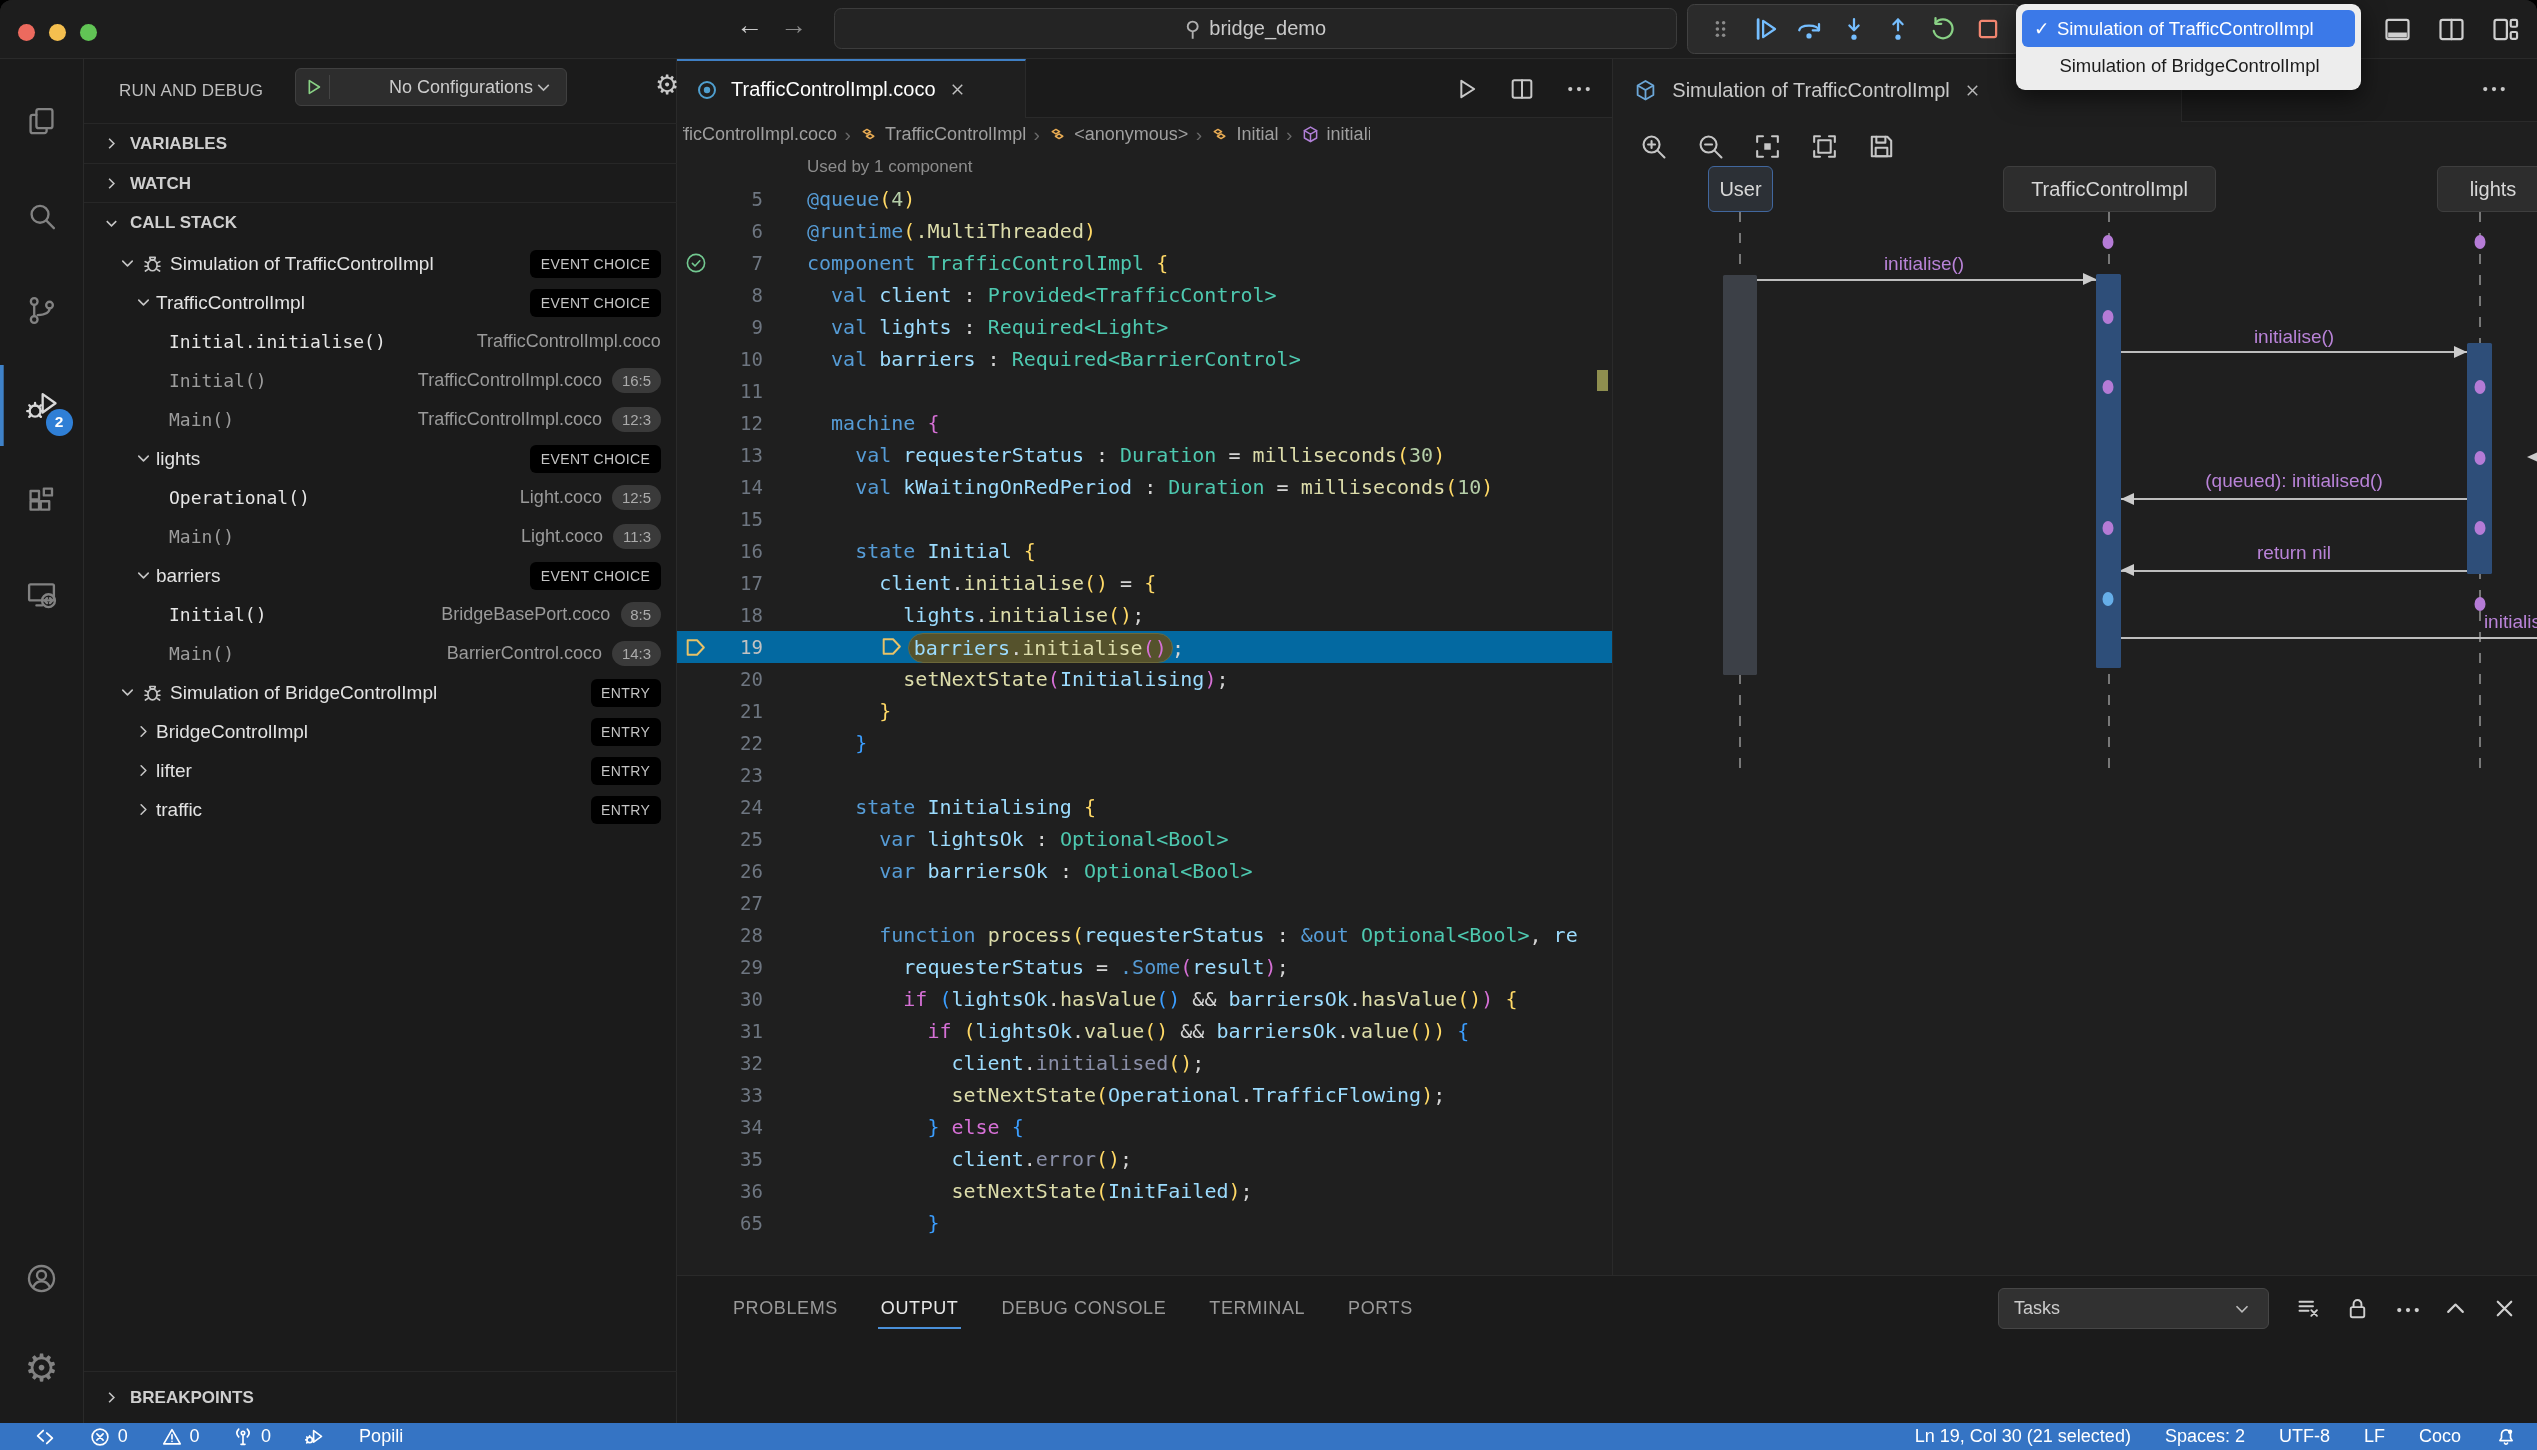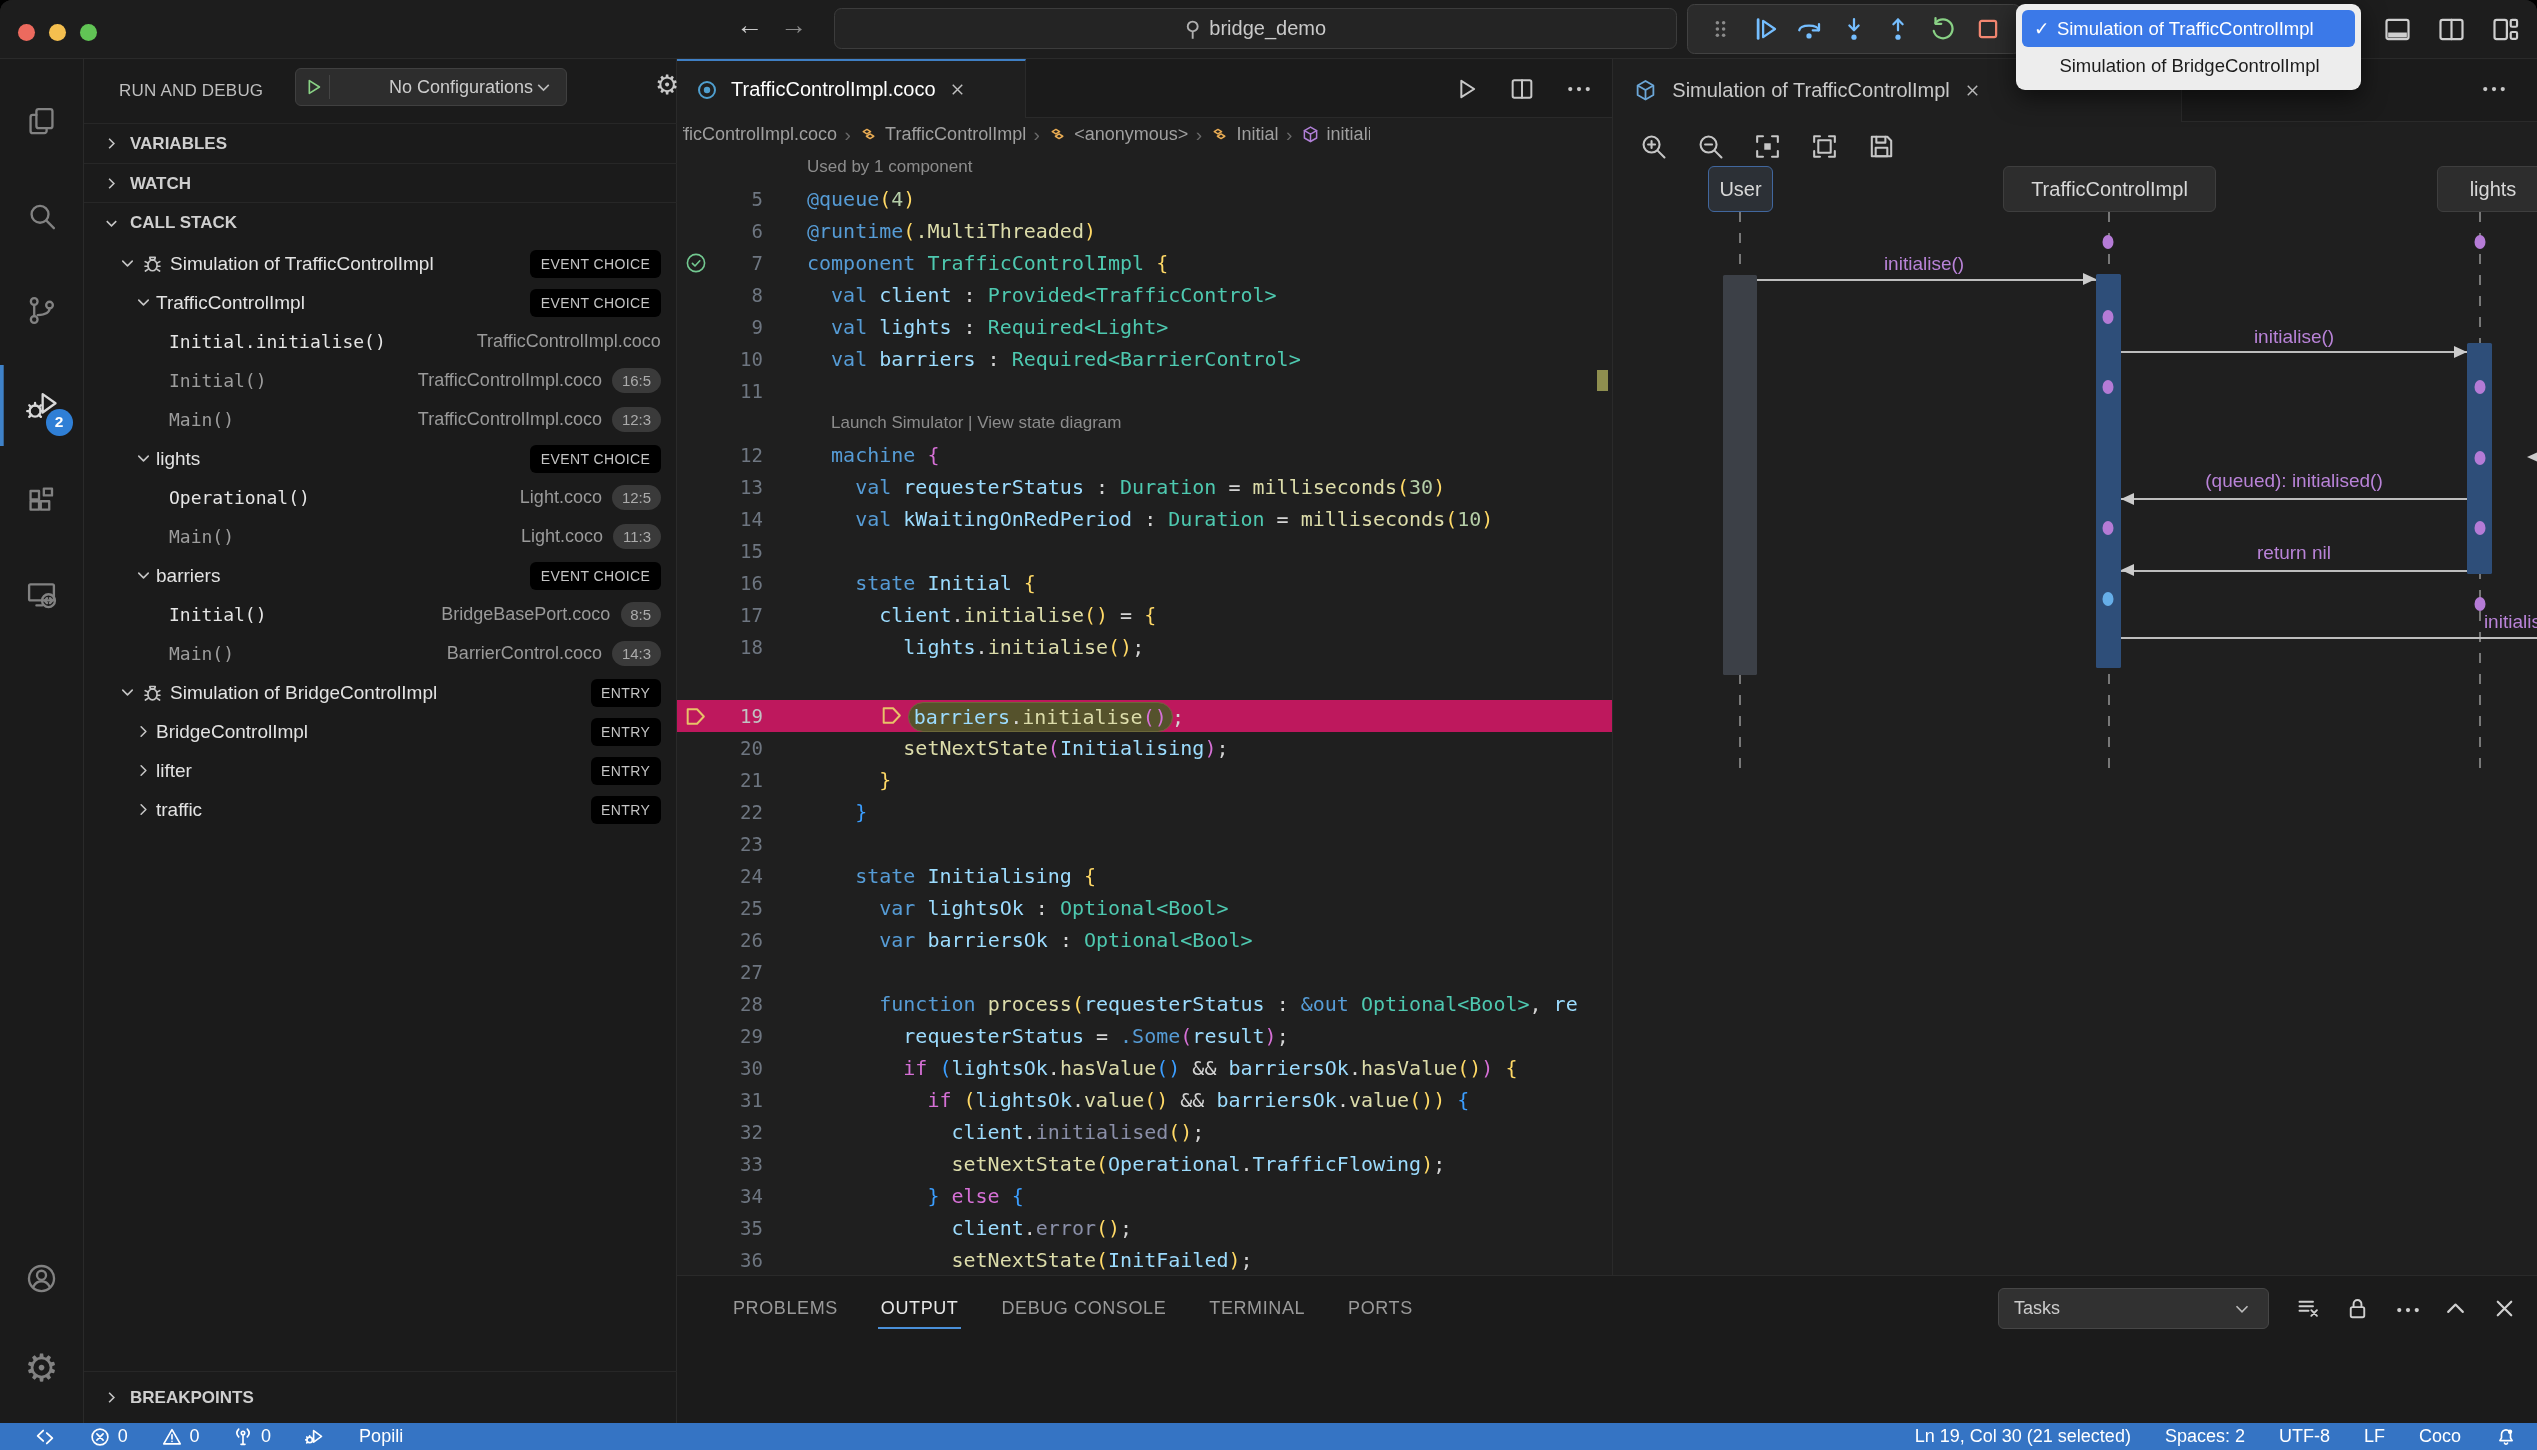--- a/index.html
+++ b/index.html
@@ -69,21 +69,21 @@
   .tab-actions { position:absolute; right:18px; top:0; height:59px; display:flex; gap:28px; align-items:center; color:#c8c8c8; }
   .breadcrumbs { position:absolute; left:0; top:59px; width:935px; height:33px; display:flex; align-items:center;
     padding-left:6px; color:#9f9f9f; font-size:18px; white-space:nowrap; overflow:hidden; }
   .bc-sep { color:#6a6a6a; margin:0 7.4px; font-size:19px; }
   .bc-item { display:flex; align-items:center; gap:6px; }
   .clipL { display:inline-flex; width:154px; overflow:hidden; justify-content:flex-end; }
   .clipL span { white-space:nowrap; }
   .clipR { display:inline-block; max-width:43px; overflow:hidden; white-space:nowrap; }
   .code { position:absolute; left:0; top:92px; width:935px; height:1124px; overflow:hidden; }
   .crow { height:32px; display:flex; align-items:center; position:relative; }
-  .crow.hl { background:#be185d;margin-top:37px; }
+  .crow.hl { background:#0369a1; }
   .gmark { width:37px; display:flex; justify-content:center; flex:0 0 auto; }
   .gnum { width:49px; text-align:right; color:#6e7681; font-family:"DejaVu Sans Mono",monospace; font-size:19px; flex:0 0 auto; }
   .crow.hl .gnum { color:#c2c2c2; }
   .ctext { margin-left:44px; font-family:"DejaVu Sans Mono",monospace; font-size:20px; white-space:pre; }
   .lens { color:#8c8c8c; font-size:17px; font-family:"Liberation Sans",sans-serif; }
   .k{color:#569cd6}.v{color:#9cdcfe}.t{color:#4ec9b0}.f{color:#dcdcaa}.m{color:#b5cea8}
   .y{color:#ffd966}.p{color:#d670d6}.b{color:#3b9eff}.w{color:#d4d4d4}.d{color:#8a8fa8}
   .dbg-box { background:#55522c; outline:1.1px solid #6c6839; border-radius:14px; padding:2.2px 5.2px; }
   .pent-inline { display:inline-block; vertical-align:-3.7px; margin-right:4.4px; }
   .scrollmark { position:absolute; right:4.4px; top:311px; width:10.4px; height:21px; background:#8e8e4f; }
@@ -638,24 +638,20 @@
         </div>
         <div class="crow">
           <span class="gmark"></span>
           <span class="gnum">10</span>
           <span class="ctext"><span class="k">  val </span><span class="v">barriers</span><span class="w"> : </span><span class="t">Required&lt;BarrierControl&gt;</span></span>
         </div>
         <div class="crow">
           <span class="gmark"></span>
           <span class="gnum">11</span>
           <span class="ctext"></span>
-        </div>
-        <div class="crow">
-          <span style="width:130px;flex:0 0 auto"></span>
-          <span class="lens" style="padding-left:24px">Launch Simulator | View state diagram</span>
         </div>
         <div class="crow">
           <span class="gmark"></span>
           <span class="gnum">12</span>
           <span class="ctext"><span class="k">  machine </span><span class="p">{</span></span>
         </div>
         <div class="crow">
           <span class="gmark"></span>
           <span class="gnum">13</span>
           <span class="ctext"><span class="k">    val </span><span class="v">requesterStatus</span><span class="w"> : </span><span class="t">Duration</span><span class="w"> = </span><span class="f">milliseconds</span><span class="y">(</span><span class="m">30</span><span class="y">)</span></span>

